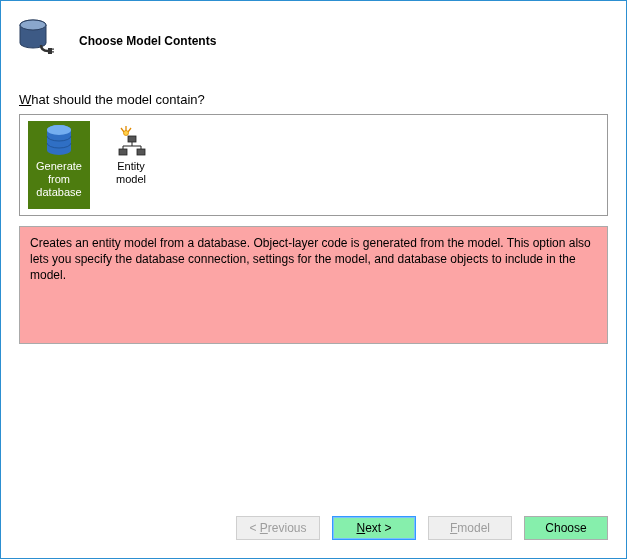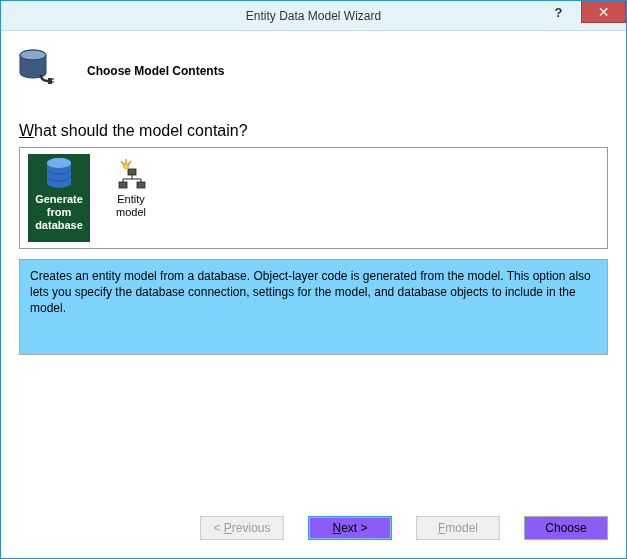--- a/index.html
+++ b/index.html
@@ -55,32 +55,32 @@
       border-top: none;
       color: #fff;
       font-size: 14px;
       height: 22px;
     }
     .header {
       display: flex;
       align-items: center;
       padding: 14px 18px 26px 14px;
       background: #fff;
-      gap: 24px;
+      gap: 16px;
     }
     .header-icon { flex-shrink: 0; }
     .header-title { font-weight: bold; font-size: 12px; color: #000; }
     .content {
       flex: 1;
       padding: 0 18px;
       display: flex;
       flex-direction: column;
     }
     .prompt {
-      font-size: 16px;
+      font-size: 13px;
       color: #000;
       margin-bottom: 7px;
     }
     .prompt .ul { text-decoration: underline; }
     .options-box {
       border: 1px solid #999;
       background: #fff;
       padding: 6px 8px;
       display: flex;
       gap: 10px;
@@ -90,64 +90,57 @@
       width: 62px;
       display: flex;
       flex-direction: column;
       align-items: center;
       padding: 2px 0;
       text-align: center;
       font-size: 11px;
       line-height: 13px;
       cursor: default;
     }
-    .option.selected { background: #14532d; color: #fff; font-weight: bold; }
+    .option.selected { background: #4d7c0f; color: #fff; }
     .option .icon-wrap { height: 36px; display: flex; align-items: center; justify-content: center; }
     .option-label { margin-top: 1px; padding: 0 2px; }
     .desc-box {
       border: 1px solid #aaa;
-      background: #7dd3fc;
+      background: #fca5a5;
       margin-top: 10px;
       padding: 8px 10px;
-      height: 96px;
+      height: 118px;
       font-size: 12px;
       color: #000;
       line-height: 16px;
     }
     .footer {
       padding: 12px 18px 18px;
       display: flex;
       justify-content: flex-end;
-      gap: 24px;
+      gap: 12px;
     }
     .btn {
       width: 84px;
       height: 24px;
-      background: #8b5cf6;
+      background: #86efac;
       border: 1px solid #adadad;
       font-size: 12px;
       font-family: inherit;
       cursor: pointer;
       color: #000;
     }
     .btn:disabled { color: #9d9d9d; cursor: default; background: #efefef; border-color: #cfcfcf;}
     .btn.default { border: 1px solid #3399ff; box-shadow: 0 0 0 1px #7abfff inset; }
     .btn .ul { text-decoration: underline; }
   </style>
 </head>
 <body>
 
 <div class="window">
-  <div class="titlebar">
-    <div class="titlebar-title">Entity Data Model Wizard</div>
-    <div class="titlebar-controls">
-      <div class="titlebar-btn help-btn">?</div>
-      <div class="titlebar-btn close-btn">✕</div>
-    </div>
-  </div>
 
   <div class="header">
     <div class="header-icon">
       <svg width="48" height="48" viewBox="0 0 48 48">
         <ellipse cx="18" cy="10" rx="13" ry="5" fill="#5a7eb0" stroke="#2a3f5f" stroke-width="1"></ellipse>
         <path d="M5 10 L5 28 A13 5 0 0 0 31 28 L31 10" fill="#3d5a85" stroke="#2a3f5f" stroke-width="1"></path>
         <ellipse cx="18" cy="10" rx="13" ry="5" fill="#8aa7cc" stroke="#2a3f5f" stroke-width="1"></ellipse>
         <path d="M26 30 Q26 36 33 36" stroke="#333" stroke-width="2.5" fill="none"></path>
         <rect x="33" y="33" width="4" height="6" fill="#333"></rect>
         <rect x="37" y="33.5" width="2" height="1.2" fill="#333"></rect>

